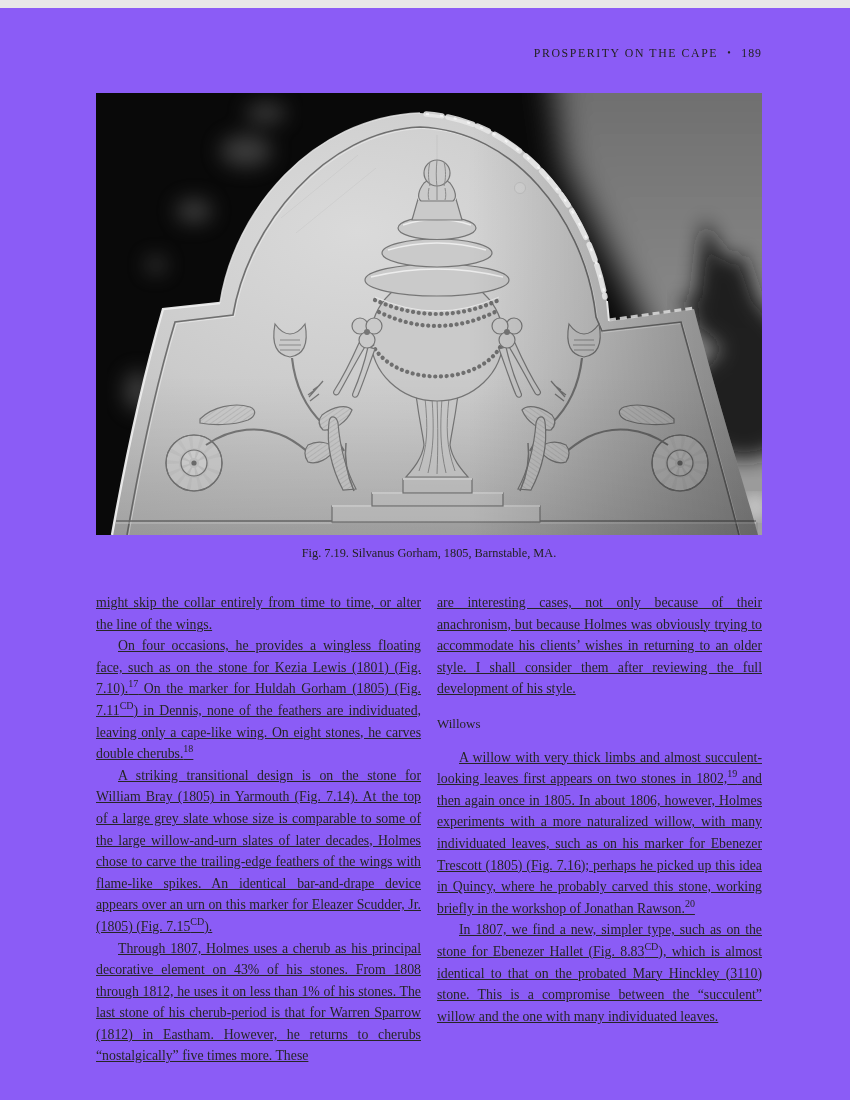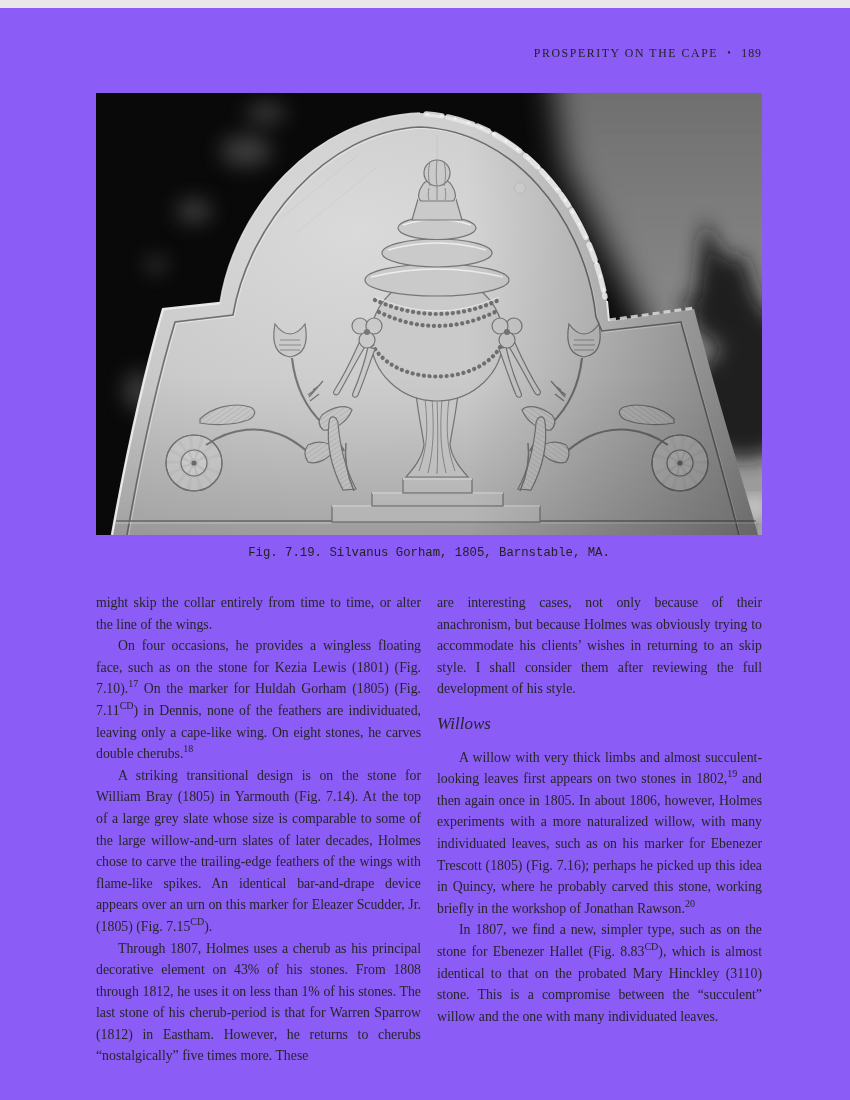--- a/index.html
+++ b/index.html
@@ -15,31 +15,31 @@
   }
   .running-head .bullet{margin:0 9px;font-size:10px;position:relative;top:-1px;}
   .running-head .folio{letter-spacing:1px;}
   
   .figure-photo{
     position:absolute;left:96px;top:85px;width:666px;height:442px;
     background:#0a0a0a;display:block;
   }
   .figure-caption{
     position:absolute;left:96px;top:537px;width:666px;text-align:center;
-    font-size:12.3px;line-height:16px;color:#222;font-family:Liberation Mono, monospace;
+    font-size:12.3px;line-height:16px;color:#222;
   }
   
   .columns{position:absolute;left:96px;top:584px;width:666px;}
   .col{position:absolute;top:0;width:325px;font-size:13.8px;line-height:21.6px;text-align:justify;}
   .col-left{left:0;}
   .col-right{left:341px;}
-  .body-para{margin:0;}
+  .body-para{margin:0;text-decoration:underline;}
   .body-para.indent{text-indent:22px;}
   .body-para sup{font-size:10px;line-height:0;vertical-align:super;letter-spacing:0;}
-  .col-heading{margin:13px 0 12px 0;font-style:italic;font-size:17px;text-align:left;}
+  .col-heading{margin:13px 0 12px 0;font-size:13px;text-align:left;}
   
   .cv{fill:#cacaca;stroke:#767676;stroke-width:1.2;}
   .cv2{fill:#c6c6c6;stroke:#767676;stroke-width:1.2;}
   .ln{stroke:#6f6f6f;stroke-width:1.6;fill:none;}
   .lnlite{stroke:#e9e9e9;stroke-width:1;fill:none;opacity:.75;}
   .hl{stroke:#ededed;stroke-width:1.5;fill:none;}
   .flute{stroke:#8a8a8a;stroke-width:1;fill:none;}
   .hatchov{fill:url(#hp);stroke:none;opacity:.55;}
   .beads{stroke:#6f6f6f;stroke-width:4.2;stroke-dasharray:0.1 5.6;stroke-linecap:round;fill:none;}
 </style>
@@ -226,20 +226,20 @@
   </div>
 
   <div class="columns">
     <div class="col col-left" id="col-left">
         <p class="body-para"><span>might skip the collar entirely from time to time, or alter the line of the wings.</span></p>
         <p class="body-para indent"><span>On four occasions, he provides a wingless floating face, such as on the stone for Kezia Lewis (1801) (Fig. 7.10).</span><sup>17</sup><span> On the marker for Huldah Gorham (1805) (Fig. 7.11</span><sup>CD</sup><span>) in Dennis, none of the feathers are individuated, leaving only a cape-like wing. On eight stones, he carves double cherubs.</span><sup>18</sup></p>
         <p class="body-para indent"><span>A striking transitional design is on the stone for William Bray (1805) in Yarmouth (Fig. 7.14). At the top of a large grey slate whose size is comparable to some of the large willow-and-urn slates of later decades, Holmes chose to carve the trailing-edge feathers of the wings with flame-like spikes. An identical bar-and-drape device appears over an urn on this marker for Eleazer Scudder, Jr. (1805) (Fig. 7.15</span><sup>CD</sup><span>).</span></p>
         <p class="body-para indent"><span>Through 1807, Holmes uses a cherub as his principal decorative element on 43% of his stones. From 1808 through 1812, he uses it on less than 1% of his stones. The last stone of his cherub-period is that for Warren Sparrow (1812) in Eastham. However, he returns to cherubs “nostalgically” five times more. These</span></p>
       </div>
     <div class="col col-right" id="col-right">
-        <p class="body-para"><span>are interesting cases, not only because of their anachronism, but because Holmes was obviously trying to accommodate his clients’ wishes in returning to an skip style. I shall consider them after reviewing the full development of his style.</span></p>
+        <p class="body-para"><span>are interesting cases, not only because of their anachronism, but because Holmes was obviously trying to accommodate his clients’ wishes in returning to an older style. I shall consider them after reviewing the full development of his style.</span></p>
         <p class="col-heading"><span>Willows</span></p>
         <p class="body-para indent"><span>A willow with very thick limbs and almost succulent-looking leaves first appears on two stones in 1802,</span><sup>19</sup><span> and then again once in 1805. In about 1806, however, Holmes experiments with a more naturalized willow, with many individuated leaves, such as on his marker for Ebenezer Trescott (1805) (Fig. 7.16); perhaps he picked up this idea in Quincy, where he probably carved this stone, working briefly in the workshop of Jonathan Rawson.</span><sup>20</sup></p>
         <p class="body-para indent"><span>In 1807, we find a new, simpler type, such as on the stone for Ebenezer Hallet (Fig. 8.83</span><sup>CD</sup><span>), which is almost identical to that on the probated Mary Hinckley (3110) stone. This is a compromise between the “succulent” willow and the one with many individuated leaves.</span></p>
       </div>
   </div>
 
 </div>
 
 </body></html>

